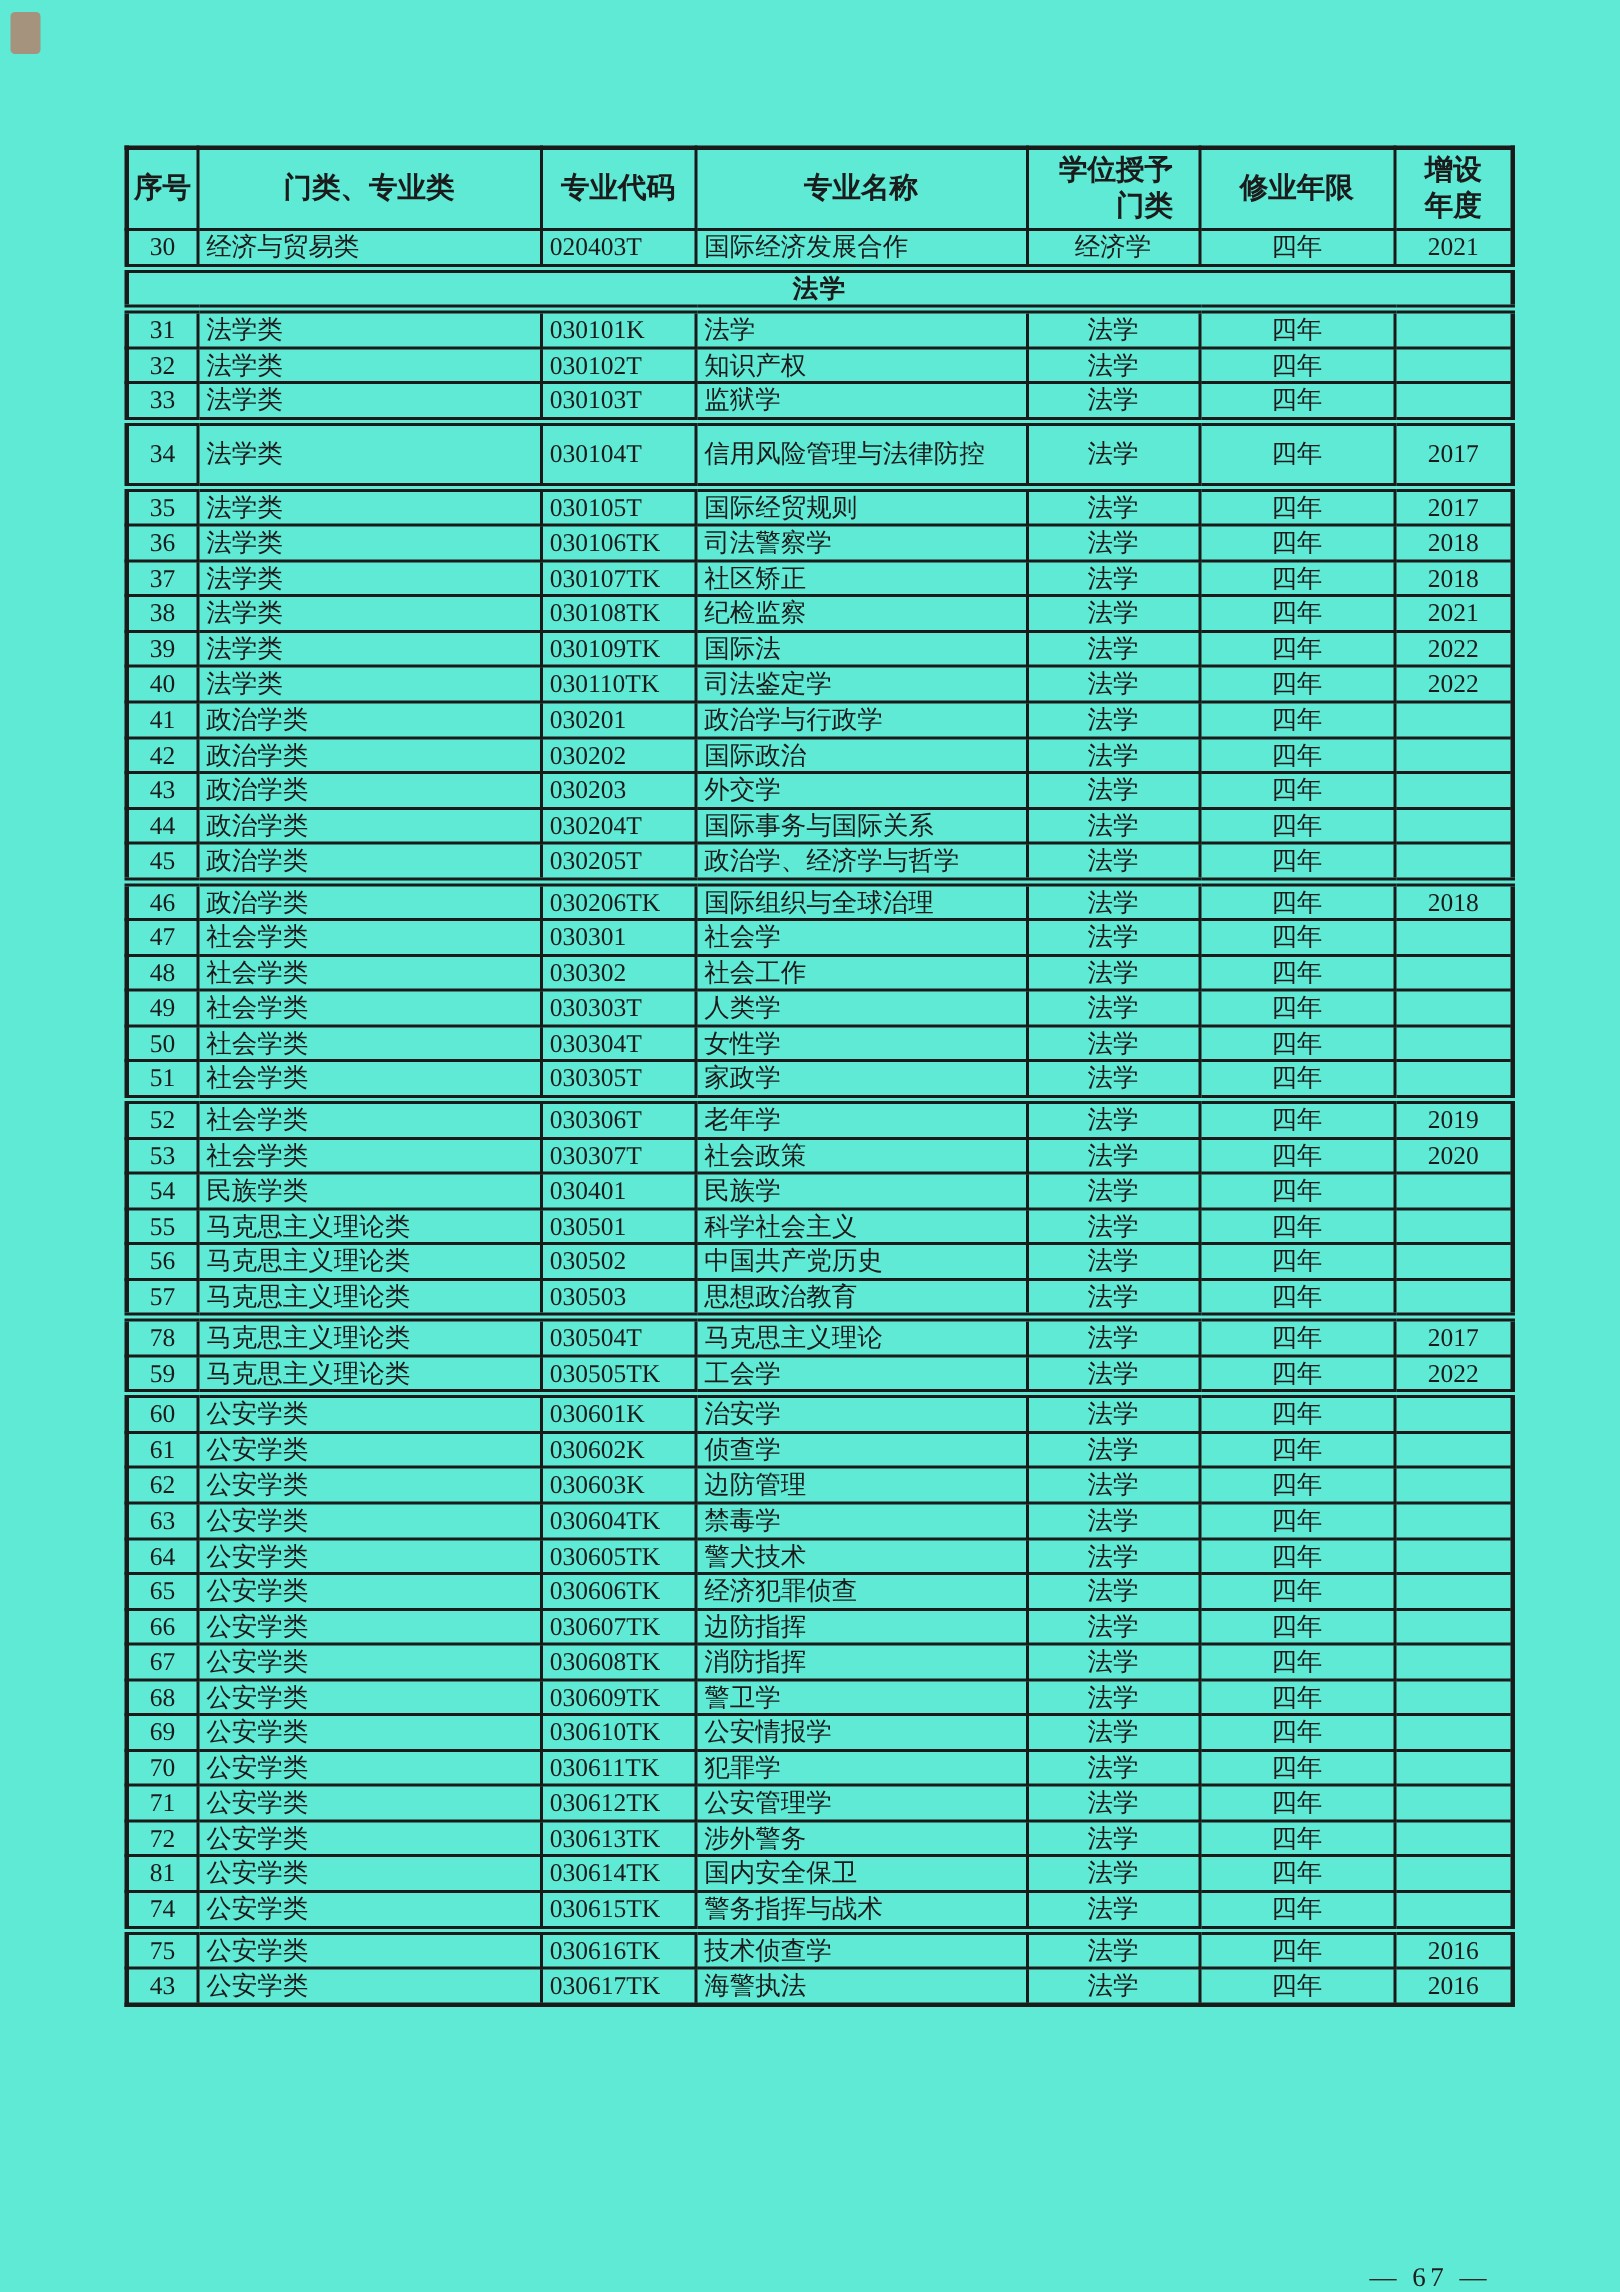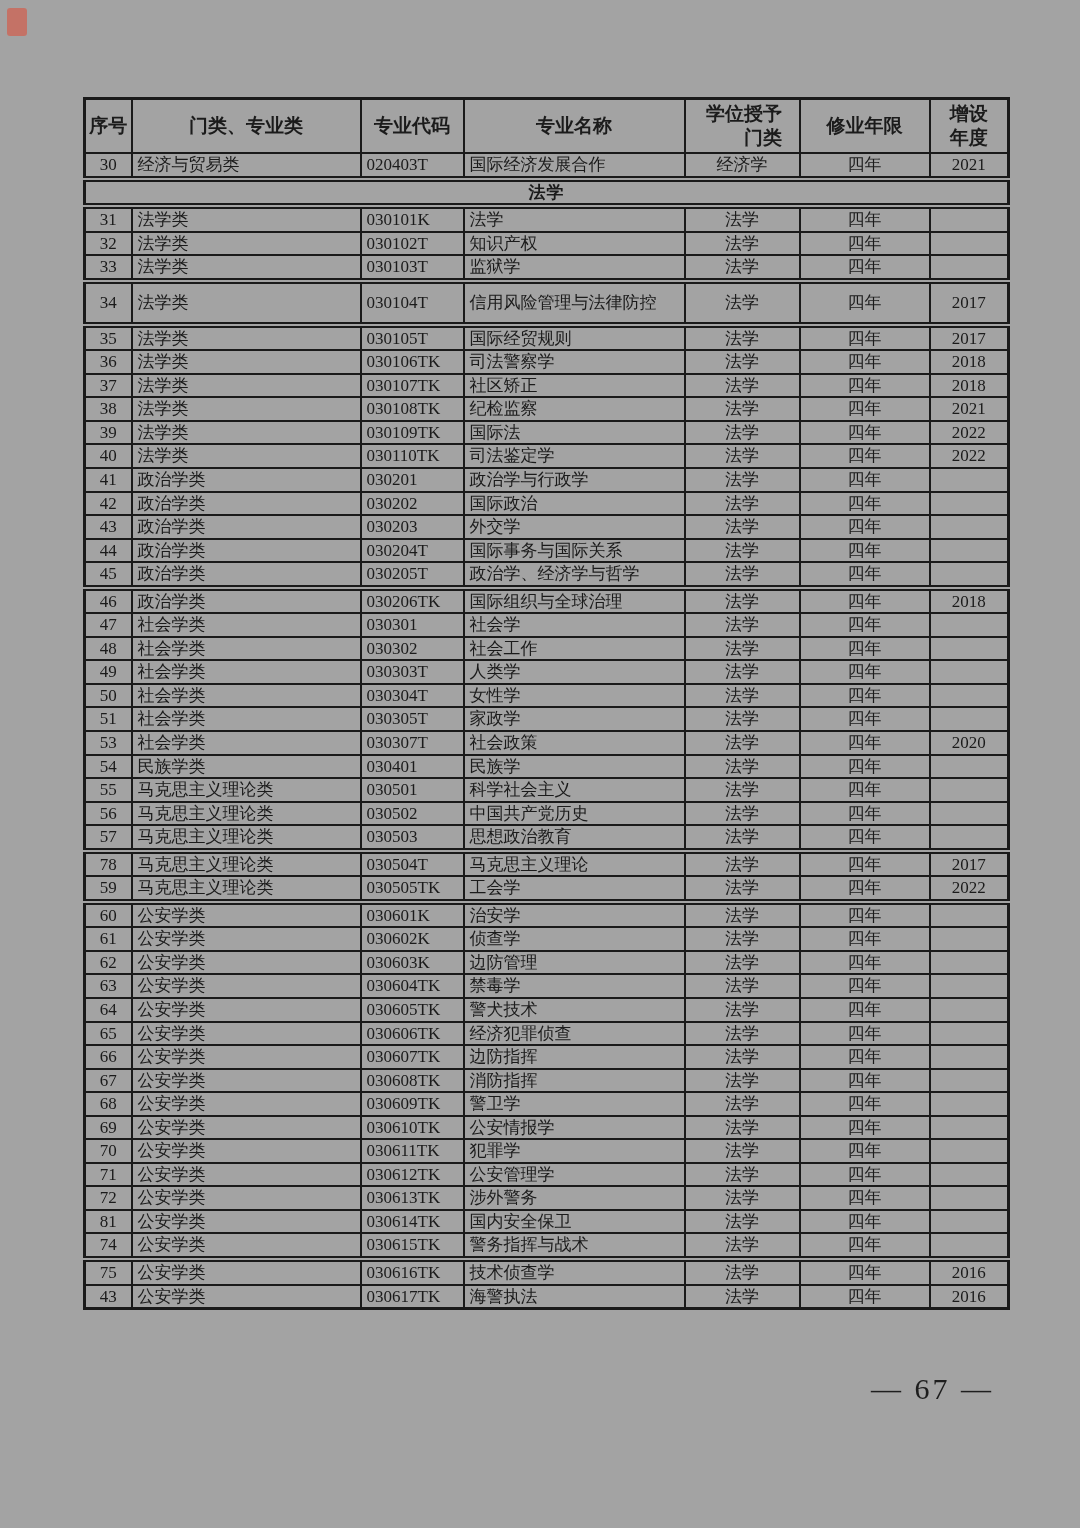--- a/index.html
+++ b/index.html
@@ -1,21 +1,21 @@
 <!DOCTYPE html>
 <html><head>
 <meta charset="utf-8">
 <style>
   * { margin:0; padding:0; box-sizing:border-box; }
   html,body { background:#ffffff; }
   body { width:1080px; height:1528px; position:relative; font-family:"Liberation Serif","DejaVu Serif",serif; }
 
   .page {
     position:absolute; left:0; top:0; width:1080px; height:1528px;
-    background:#a3a3a3; overflow:hidden;
+    background:#5eead4; overflow:hidden;
   }
 
   .corner-mark {
     position:absolute; left:7px; top:8px; width:20px; height:28px;
     border-radius:3px; opacity:.55;
   }
 
   table.majors {
     position:absolute; left:83px; top:97px; width:924px;
     border-collapse:collapse; table-layout:fixed;
@@ -52,22 +52,22 @@
   tr.r30 td { height:26px; }
   tr.tall td { height:44px; }
   tr.dsep td, tr.dsep th { border-top:6px double #1a1a1a; }
 
   td.section {
     height:42px; text-align:center; font-size:20px; font-weight:700;
     letter-spacing:1px;
   }
 
   .page-number {
-    position:absolute; right:86px; top:1372px;
-    font-size:30px; color:#1e1e1e; letter-spacing:3px; white-space:nowrap;
+    position:absolute; right:86px; top:1508px;
+    font-size:18px; color:#1e1e1e; letter-spacing:3px; white-space:nowrap;
   }
 </style>
 </head>
 <body>
 
 <div class="page">
 
   <div class="corner-mark" style="background: rgb(224, 74, 52);"></div>
 
   <table class="majors">
@@ -286,20 +286,29 @@
         </tr>
         <tr>
           <td class="c-no">51</td>
           <td class="c-category">社会学类</td>
           <td class="c-code">030305T</td>
           <td class="c-name">家政学</td>
           <td class="c-degree">法学</td>
           <td class="c-years">四年</td>
           <td class="c-added"></td>
         </tr>
+        <tr class="dsep">
+          <td class="c-no">52</td>
+          <td class="c-category">社会学类</td>
+          <td class="c-code">030306T</td>
+          <td class="c-name">老年学</td>
+          <td class="c-degree">法学</td>
+          <td class="c-years">四年</td>
+          <td class="c-added">2019</td>
+        </tr>
         <tr>
           <td class="c-no">53</td>
           <td class="c-category">社会学类</td>
           <td class="c-code">030307T</td>
           <td class="c-name">社会政策</td>
           <td class="c-degree">法学</td>
           <td class="c-years">四年</td>
           <td class="c-added">2020</td>
         </tr>
         <tr>

